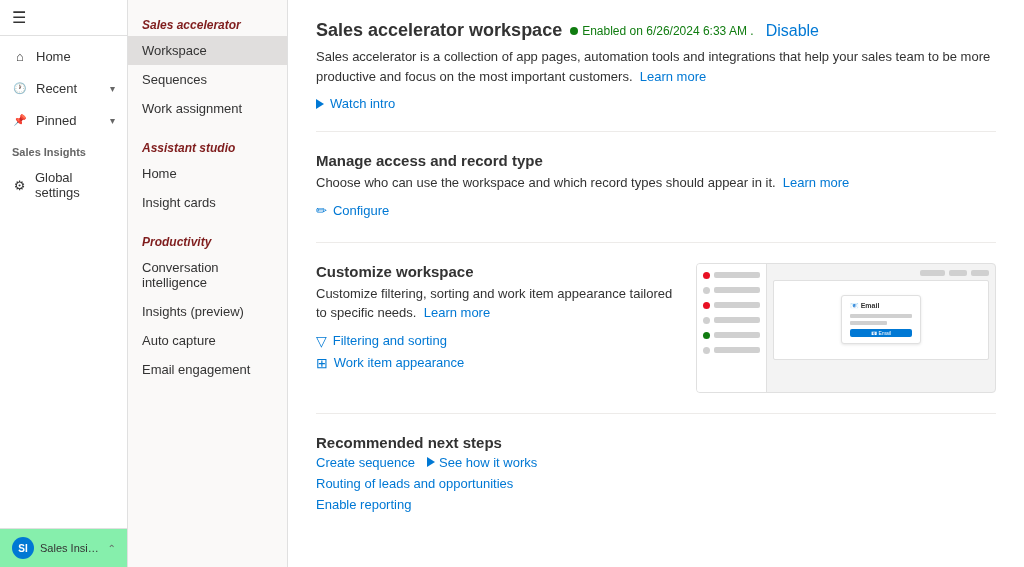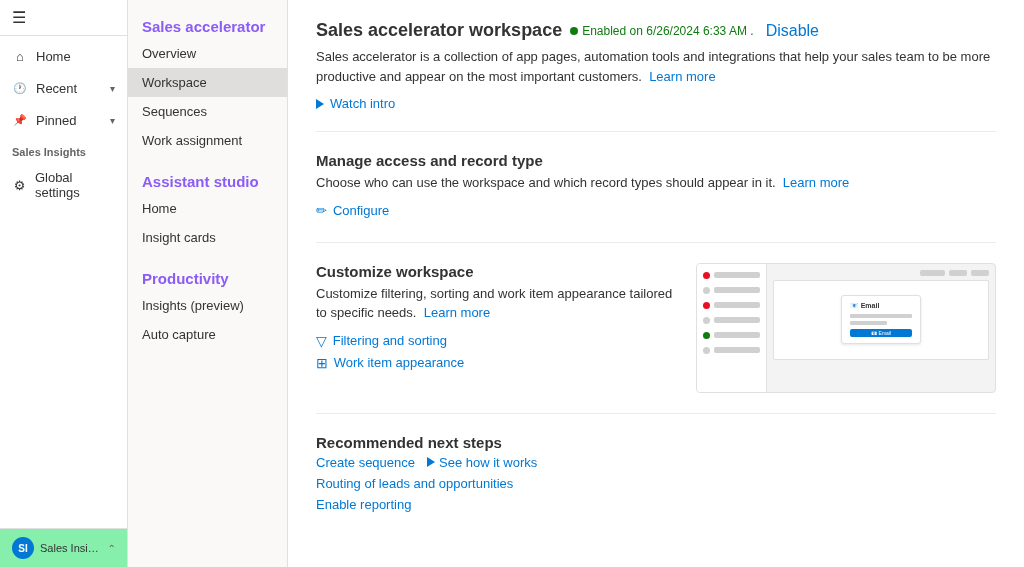--- a/index.html
+++ b/index.html
@@ -7,21 +7,21 @@
 
     
     .left-nav { width: 128px; background: #fff; border-right: 1px solid #e0e0e0; display: flex; flex-direction: column; height: 100%; overflow-y: auto; }
     .left-nav-item { display: flex; align-items: center; gap: 8px; padding: 8px 12px; cursor: pointer; font-size: 13px; color: #333; }
     .left-nav-item .icon { width: 16px; height: 16px; display: flex; align-items: center; justify-content: center; font-size: 13px; }
     .left-nav-section-label { font-size: 11px; font-weight: 600; color: #666; padding: 10px 12px 4px; }
     .left-nav-chevron { margin-left: auto; font-size: 10px; color: #666; }
 
     
     .middle-nav { width: 160px; background: #faf9f8; border-right: 1px solid #e0e0e0; display: flex; flex-direction: column; height: 100%; overflow-y: auto; padding-top: 8px; }
-    .middle-nav-section { font-size: 15px; font-weight: 600; color: #8b5cf6; padding: 10px 14px 4px; }
+    .middle-nav-section { font-size: 12px; font-weight: 600; color: #7f1d1d; padding: 10px 14px 4px; font-style: italic; }
     .middle-nav-item { padding: 7px 14px; cursor: pointer; font-size: 13px; color: #333; }
     .middle-nav-item.active { background: #e0dedd; font-weight: 500; }
 
     
     .main-content { flex: 1; overflow-y: auto; padding: 20px 28px; background: #fff; }
 
     .page-header { display: flex; align-items: center; gap: 8px; margin-bottom: 6px; }
     .page-title { font-size: 18px; font-weight: 600; color: #333; }
     .status-badge { display: flex; align-items: center; gap: 4px; font-size: 12px; color: #107c10; }
     .status-dot { width: 8px; height: 8px; background: #107c10; border-radius: 50%; }
@@ -109,47 +109,48 @@
 
   <div class="bottom-bar">
     <div class="bottom-bar-avatar">SI</div>
     <span class="bottom-bar-text">Sales Insights sett...</span>
     <span class="bottom-bar-chevron">⌃</span>
   </div>
 </div>
 
 <div class="middle-nav">
   <div class="middle-nav-section">Sales accelerator</div>
-  <div class="middle-nav-item">Overview</div>
   <div class="middle-nav-item active">Workspace</div>
   <div class="middle-nav-item">Sequences</div>
   <div class="middle-nav-item">Work assignment</div>
 
   <div class="middle-nav-section" style="margin-top:8px;">Assistant studio</div>
   <div class="middle-nav-item">Home</div>
   <div class="middle-nav-item">Insight cards</div>
 
   <div class="middle-nav-section" style="margin-top:8px;">Productivity</div>
+  <div class="middle-nav-item">Conversation intelligence</div>
   <div class="middle-nav-item">Insights (preview)</div>
   <div class="middle-nav-item">Auto capture</div>
+  <div class="middle-nav-item">Email engagement</div>
 </div>
 
 <div class="main-content">
 
   <div class="page-header">
     <span class="page-title">Sales accelerator workspace</span>
     <span class="status-badge">
       <span class="status-dot"></span>
       <span>Enabled on 6/26/2024 6:33 AM .</span>
     </span>
     <a class="disable-link">Disable</a>
   </div>
 
   <p class="page-description">
-    <span>Sales accelerator is a collection of app pages, automation tools and integrations that help your sales team to be more productive and appear on the most important customers.</span>
+    <span>Sales accelerator is a collection of app pages, automation tools and integrations that help your sales team to be more productive and focus on the most important customers.</span>
     &nbsp;<a class="learn-more">Learn more</a>
   </p>
 
   <div class="watch-intro">
     <span class="play-icon"></span>
     <span>Watch intro</span>
   </div>
 
   <hr class="divider">
 

